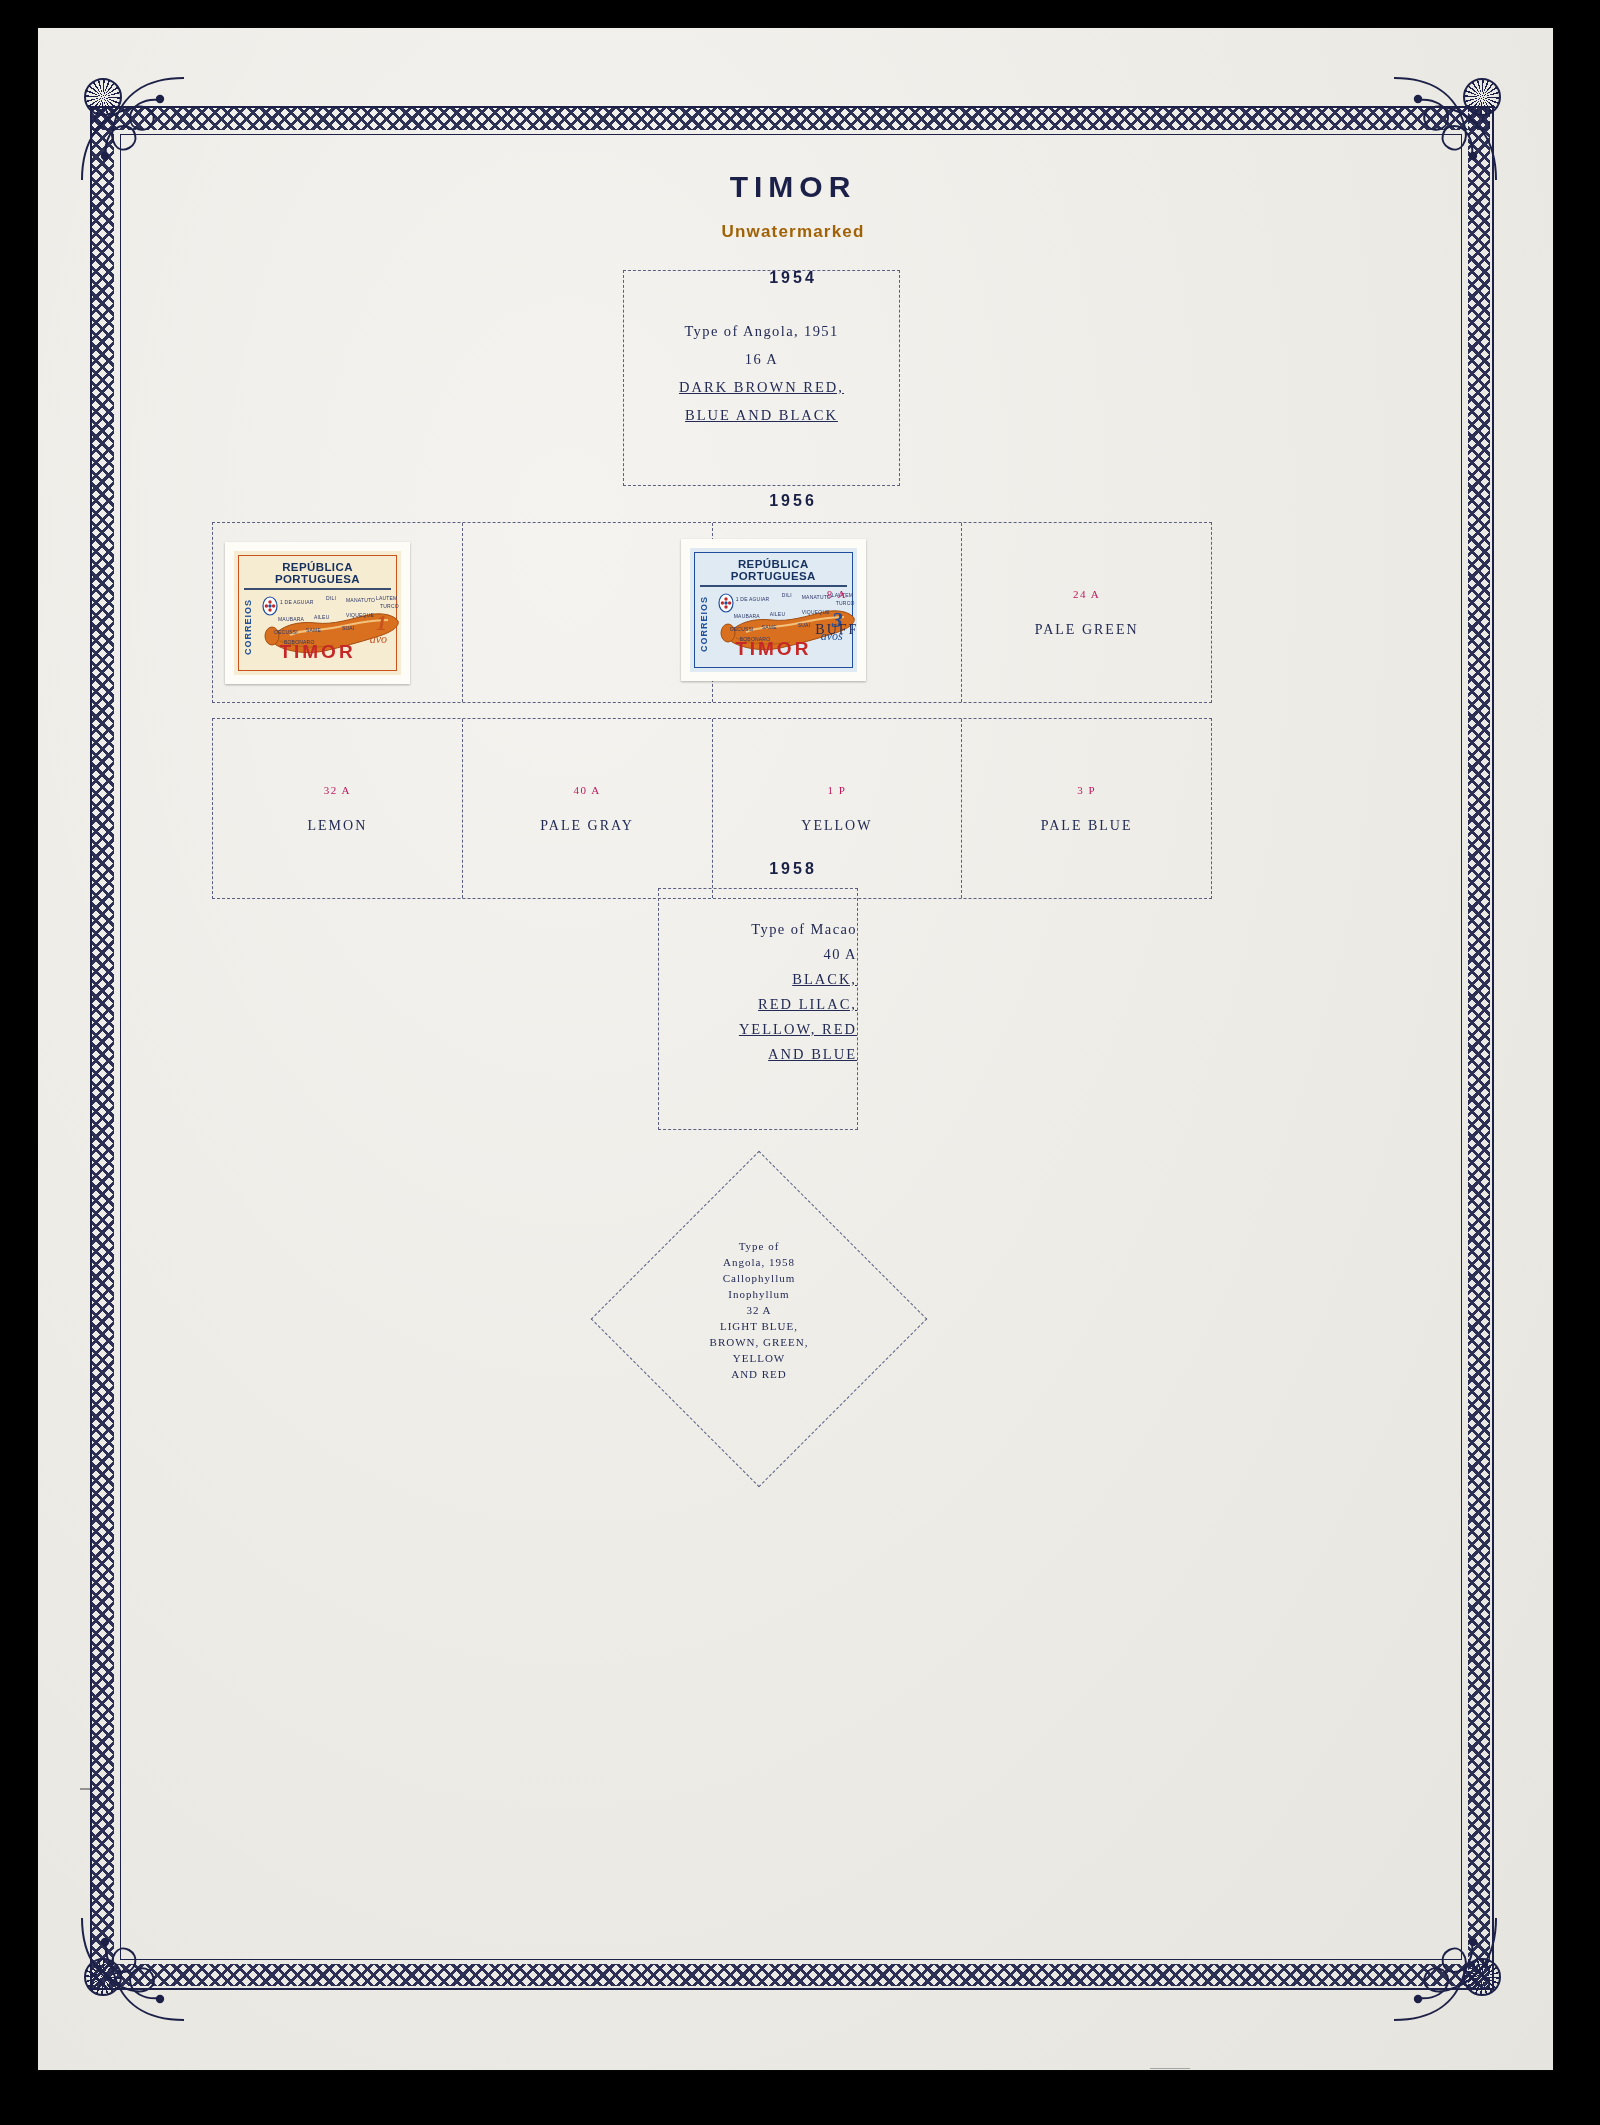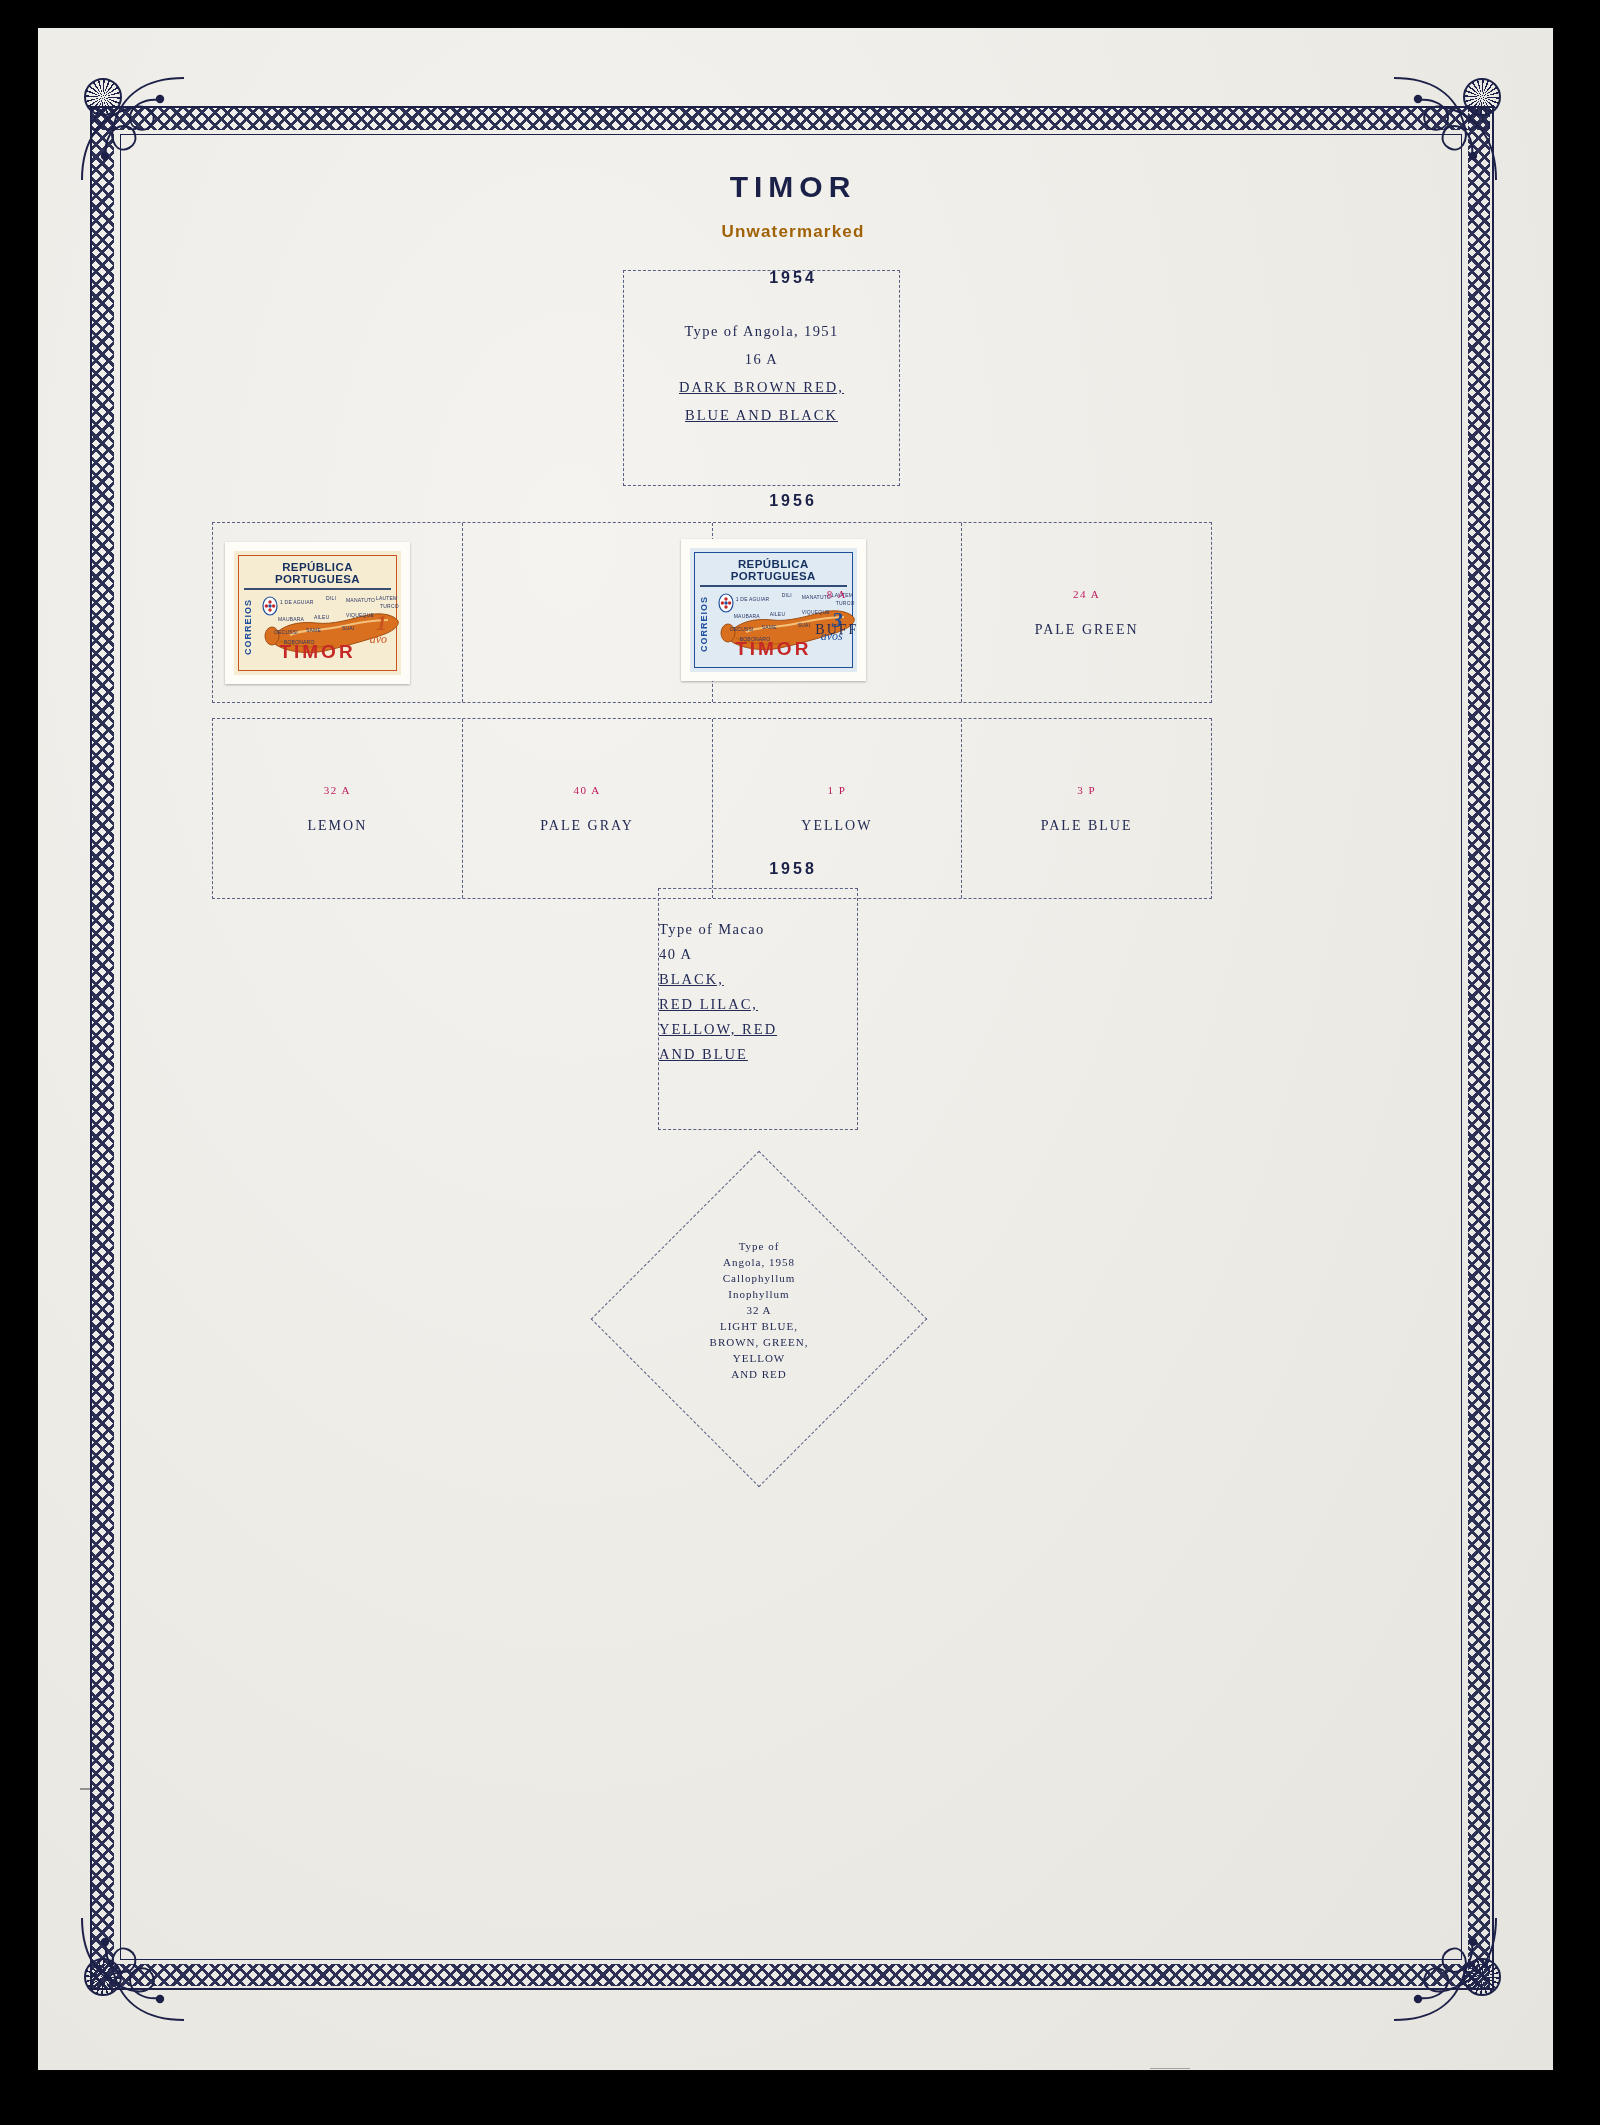--- a/index.html
+++ b/index.html
@@ -324,21 +324,21 @@
   #year-1958 {
     position: absolute;
     left: 0; top: 712px; width: 100%;
   }
   #box-1958 {
     position: absolute;
     left: 520px;
     top: 740px;
     width: 200px;
     height: 242px;
-    text-align: left;
+    text-align: right;
     padding-top: 28px;
     box-sizing: border-box;
   }
 
   
   #diamond-wrap {
     position: absolute;
     left: 452px;
     top: 1002px;
     width: 338px;

